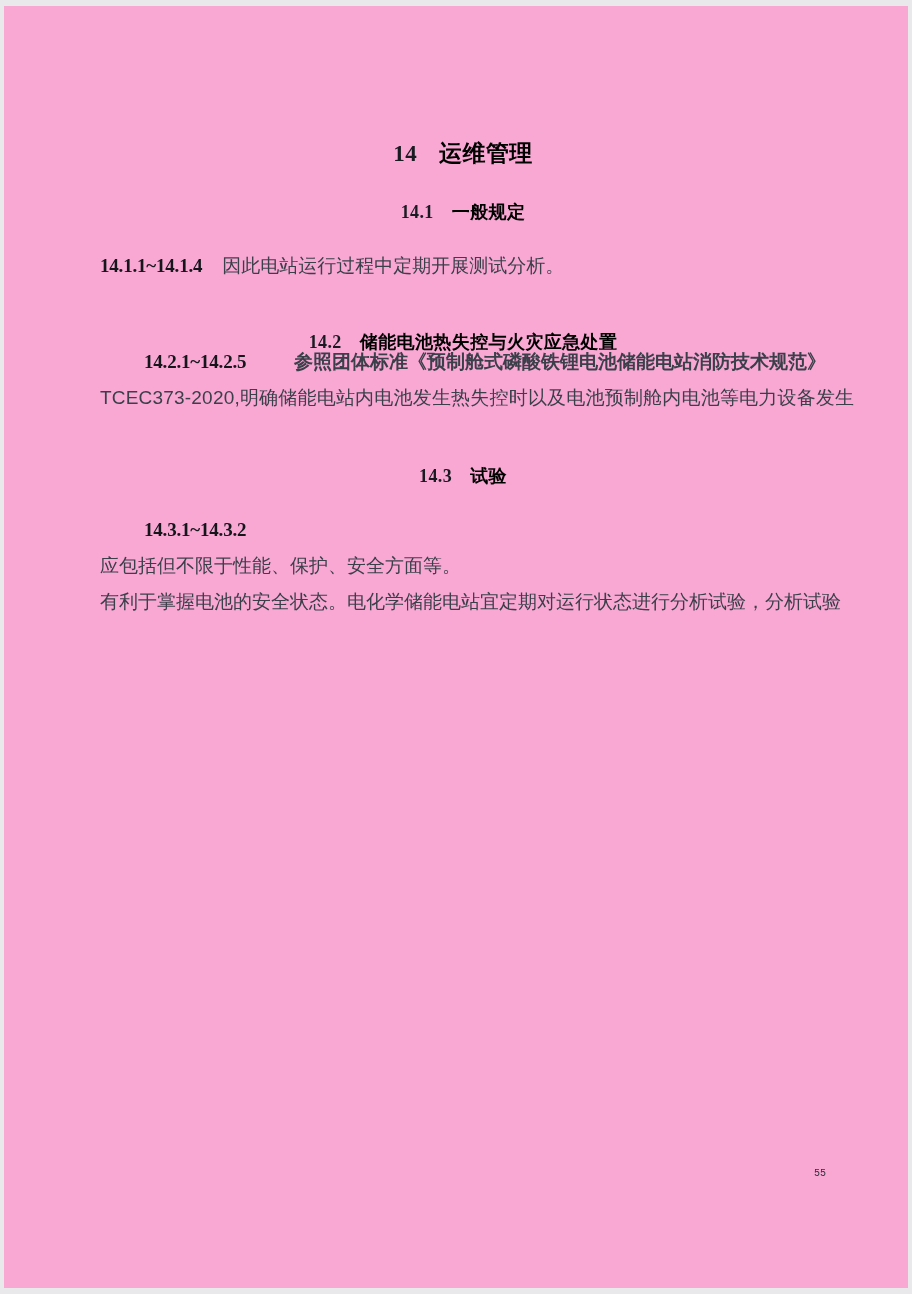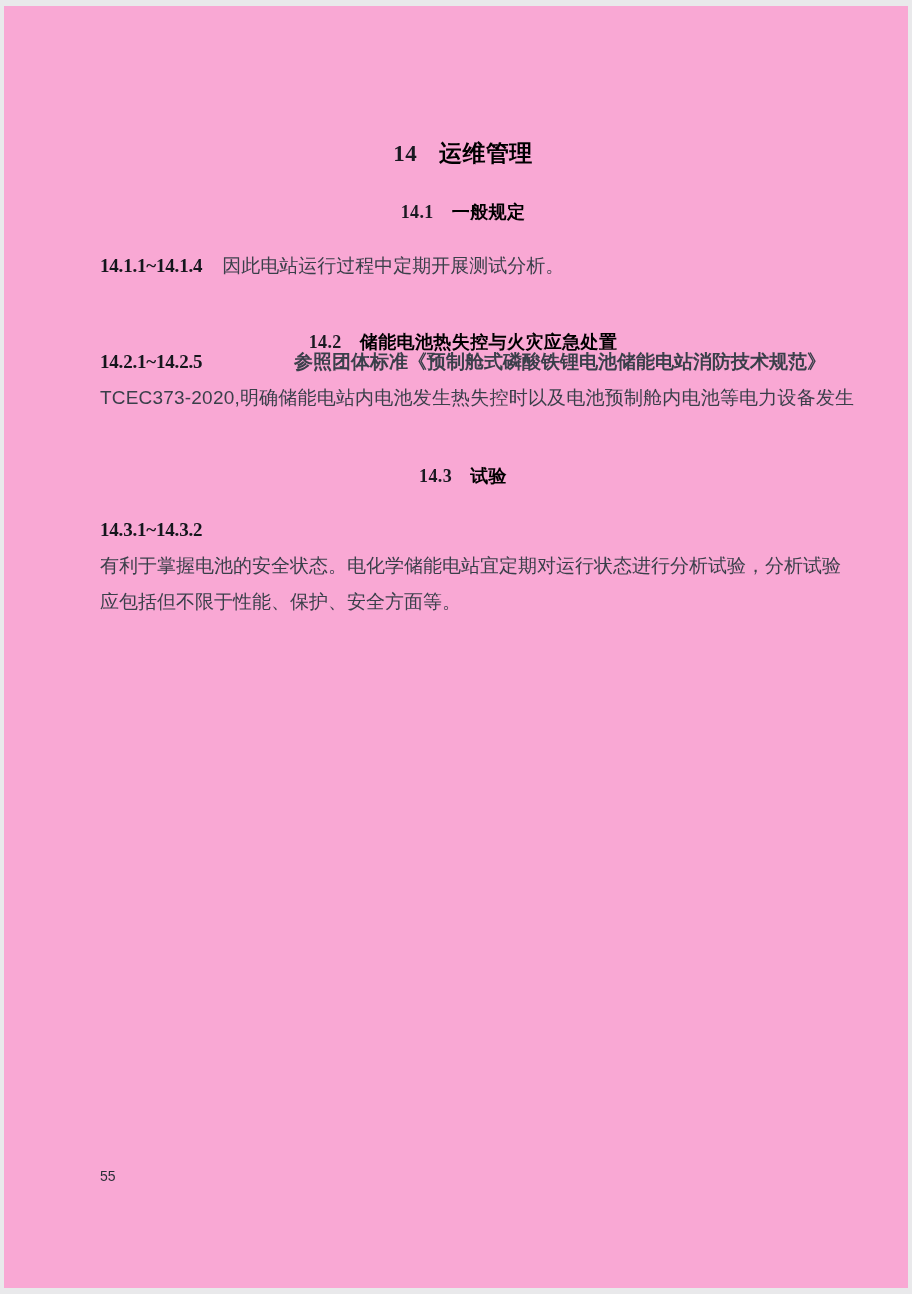--- a/index.html
+++ b/index.html
@@ -97,32 +97,33 @@
   .latin {
     font-family: Liberation Sans, sans-serif;
     letter-spacing: 0.2px;
   }
 
   
   .spread {
     display: flex;
     justify-content: space-between;
     white-space: nowrap;
+    margin-left: 44px;
   }
   .spread > span { display: inline-block; font-weight: bold; }
 
   
   .page-number {
     position: absolute;
     top: 1162px;
     left: 0;
     width: 726px;
-    text-align: left;
-    font-family: Liberation Sans, sans-serif;
-    font-size: 14px;
+    text-align: right;
+    font-family: Liberation Mono, monospace;
+    font-size: 10px;
     color: #2b2f38;
   }
 </style>
 </head>
 <body>
 
 <div class="page">
   <div class="content">
 
     <div class="h1 h1-14"><span class="num">14</span><span class="gap-wide"></span><span class="cjk-bold">运维管理</span></div>
@@ -142,20 +143,20 @@
         </span>
       <span class="line latin">TCEC373-2020,明确储能电站内电池发生热失控时以及电池预制舱内电池等电力设备发生</span>
     </div>
 
     <div class="h2 h2-143"><span class="num">14.3</span><span class="gap-mid"></span><span class="cjk-bold">试验</span></div>
 
     <div class="para p-143">
       <span class="line spread">
           <span class="lead">14.3.1~14.3.2</span>
         </span>
+      <span class="line">应包括但不限于性能、保护、安全方面等。</span>
       <span class="line">有利于掌握电池的安全状态。电化学储能电站宜定期对运行状态进行分析试验，分析试验</span>
-      <span class="line">应包括但不限于性能、保护、安全方面等。</span>
     </div>
 
     <div class="page-number">55</div>
 
   </div>
 </div>
 
 </body></html>

